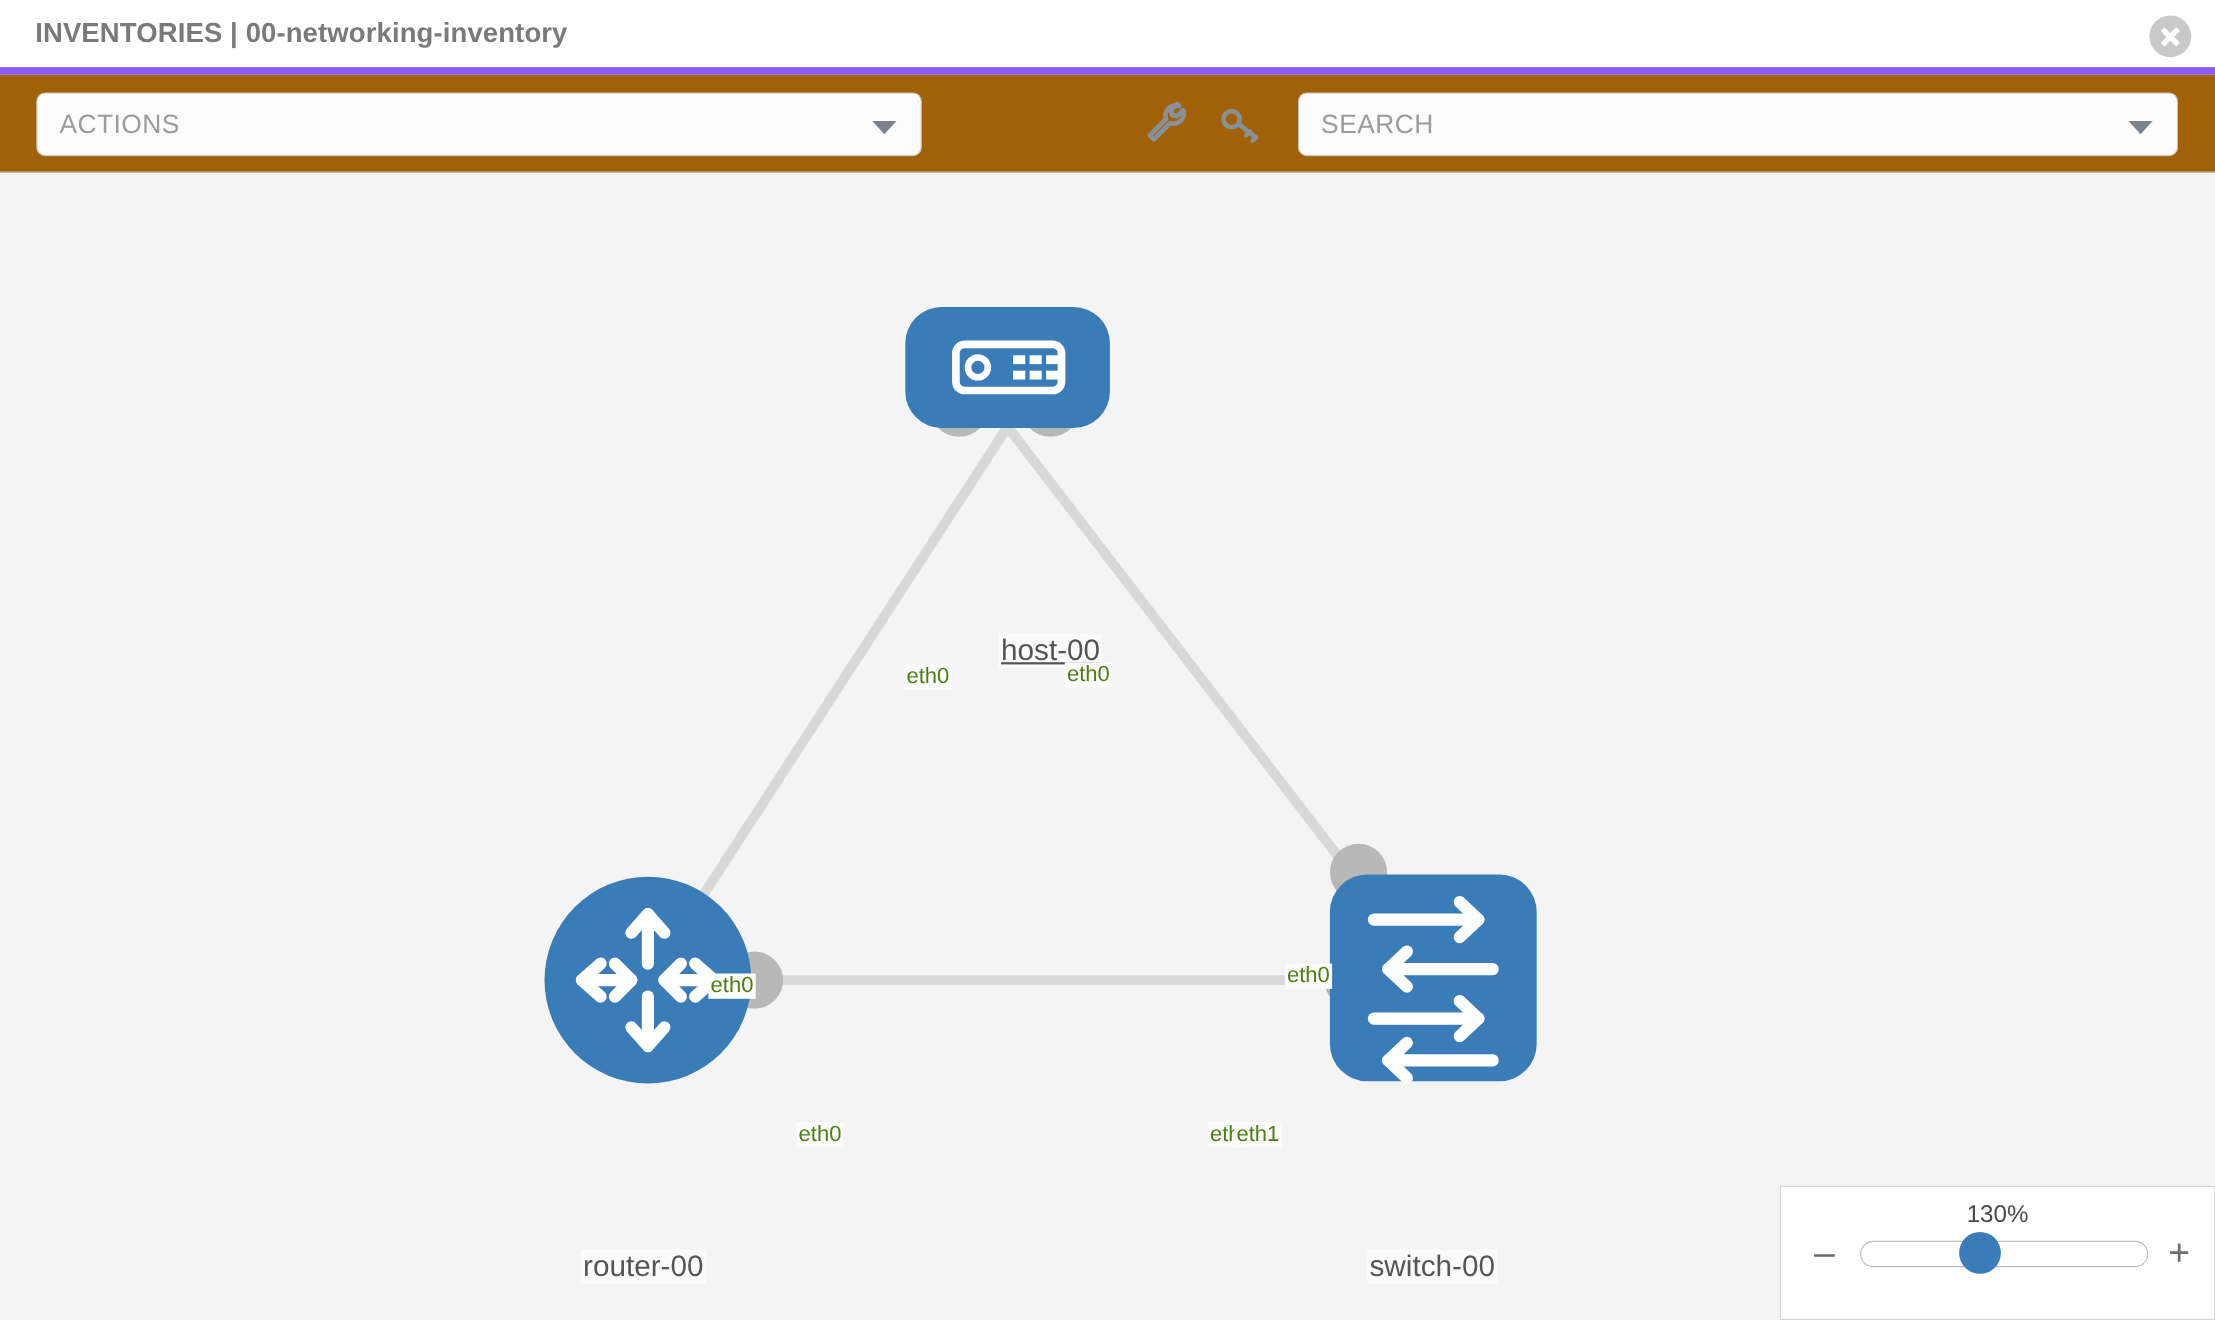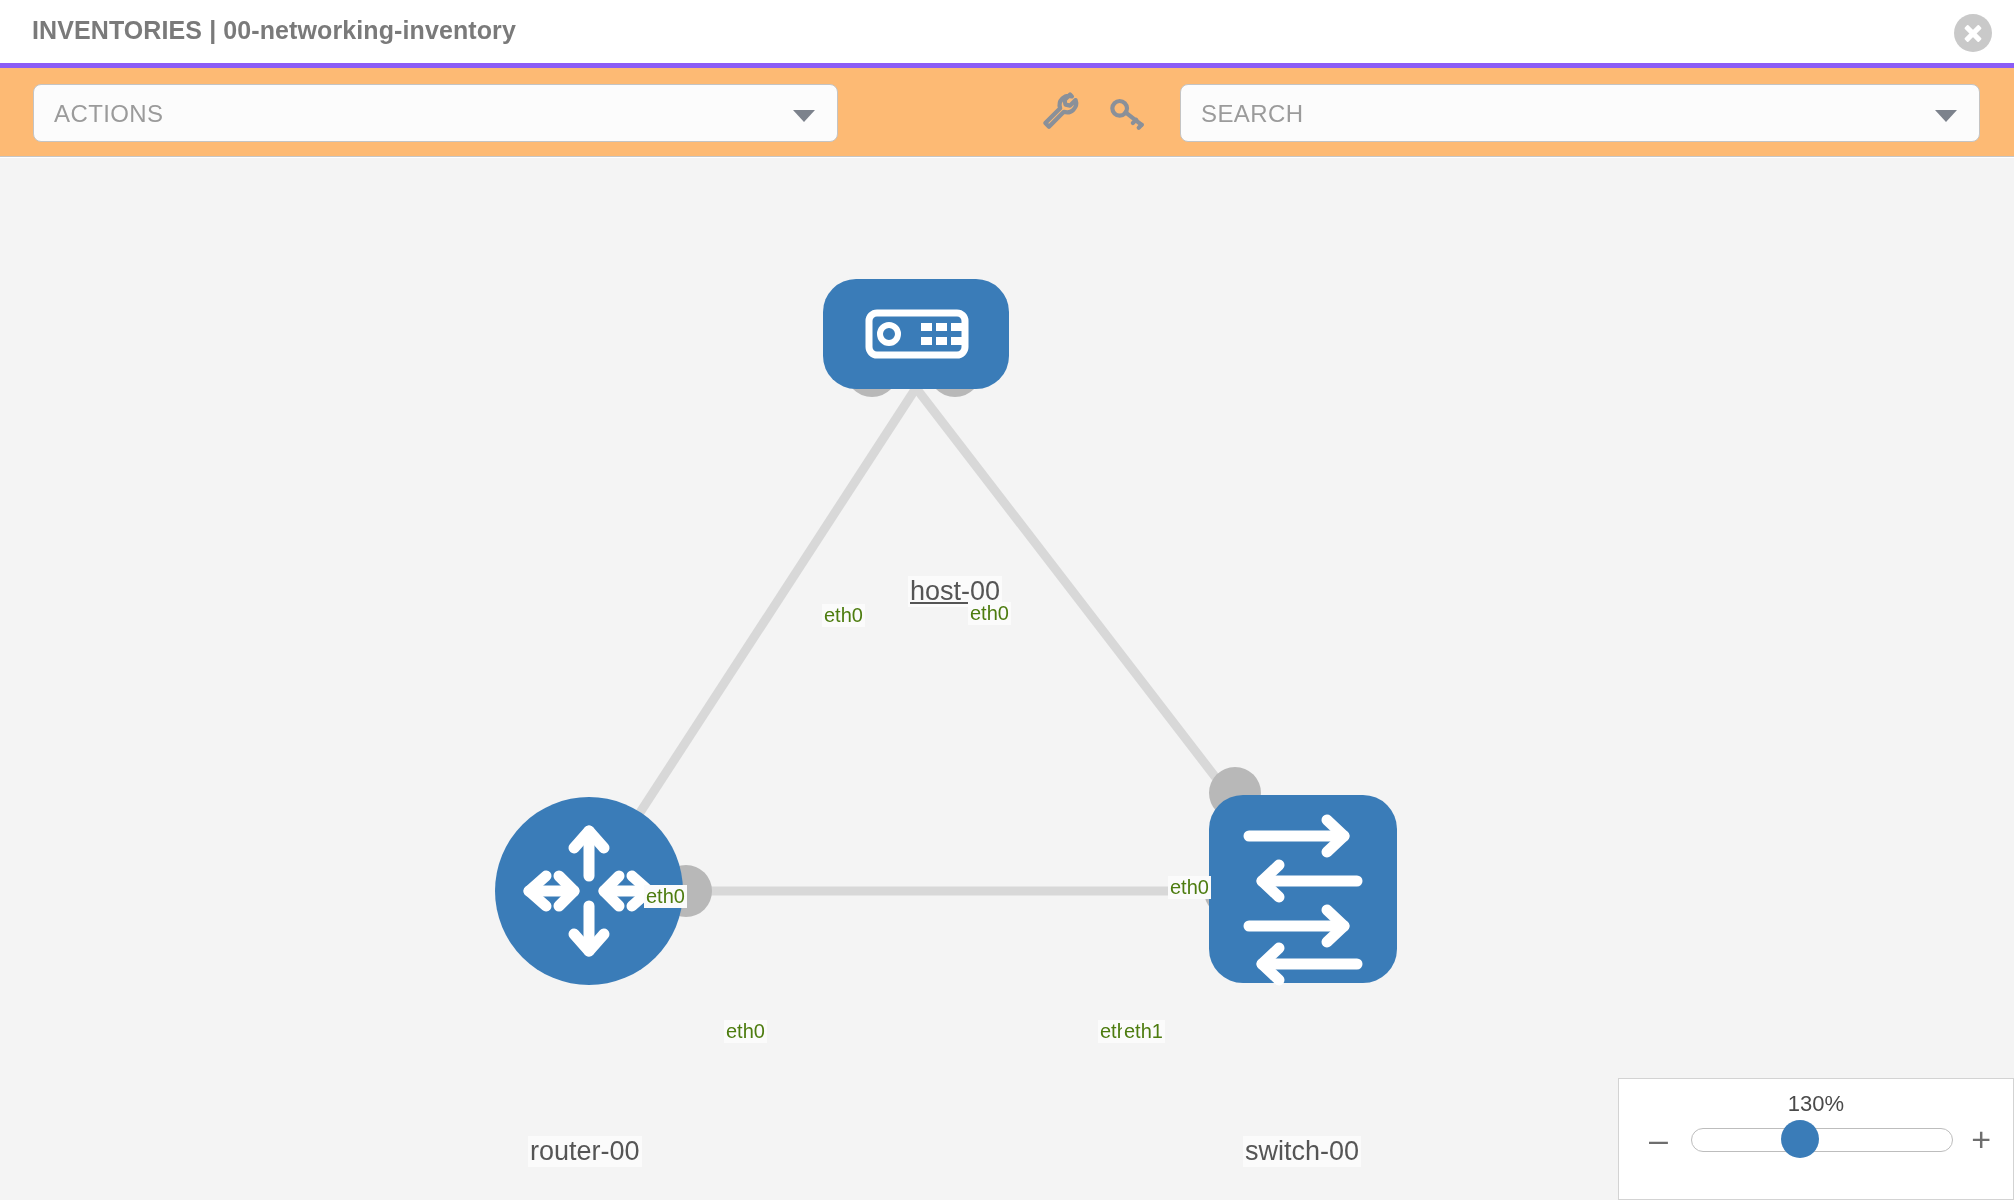--- a/index.html
+++ b/index.html
@@ -18,21 +18,21 @@
     background: #ffffff;
   }
 
   
   .header {
     position: absolute;
     top: 0; left: 0;
     width: 2014px;
     height: 68px;
     background: #ffffff;
-    border-bottom: 5px solid #8b5cf6;
+    border-bottom: 7px solid #8b5cf6;
   }
   .page-title {
     position: absolute;
     left: 32px;
     top: 16px;
     font-size: 25px;
     font-weight: bold;
     color: #7a7a7a;
     letter-spacing: 0.1px;
     white-space: nowrap;
@@ -56,21 +56,21 @@
   }
   .close-btn::before { transform: rotate(45deg); }
   .close-btn::after  { transform: rotate(-45deg); }
 
   
   .toolbar {
     position: absolute;
     top: 68px; left: 0;
     width: 2014px;
     height: 89px;
-    background: #fdba74;
+    background: #a16207;
     border-bottom: 1px solid #c6c6c6;
   }
   .actions-select {
     position: absolute;
     left: 33px; top: 16px;
     width: 805px; height: 58px;
     background: #fcfcfc;
     border: 1px solid #c4c4c4;
     border-radius: 8px;
   }

